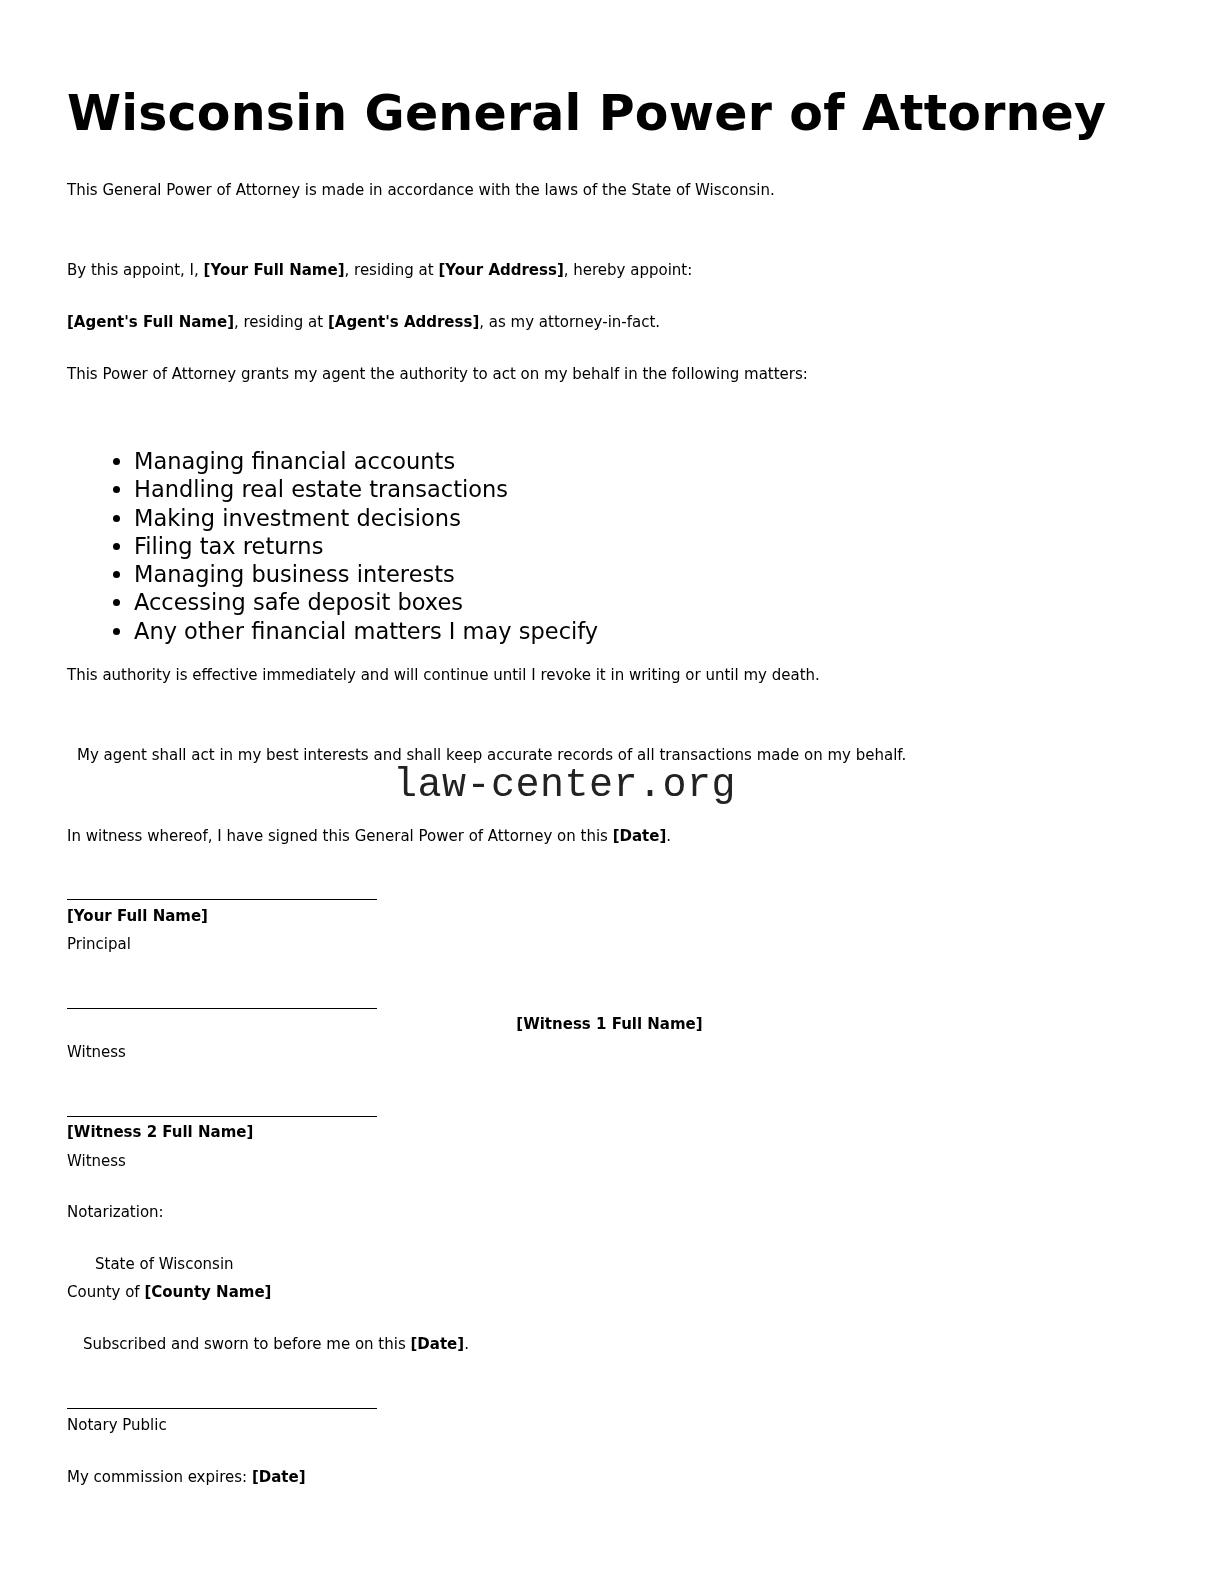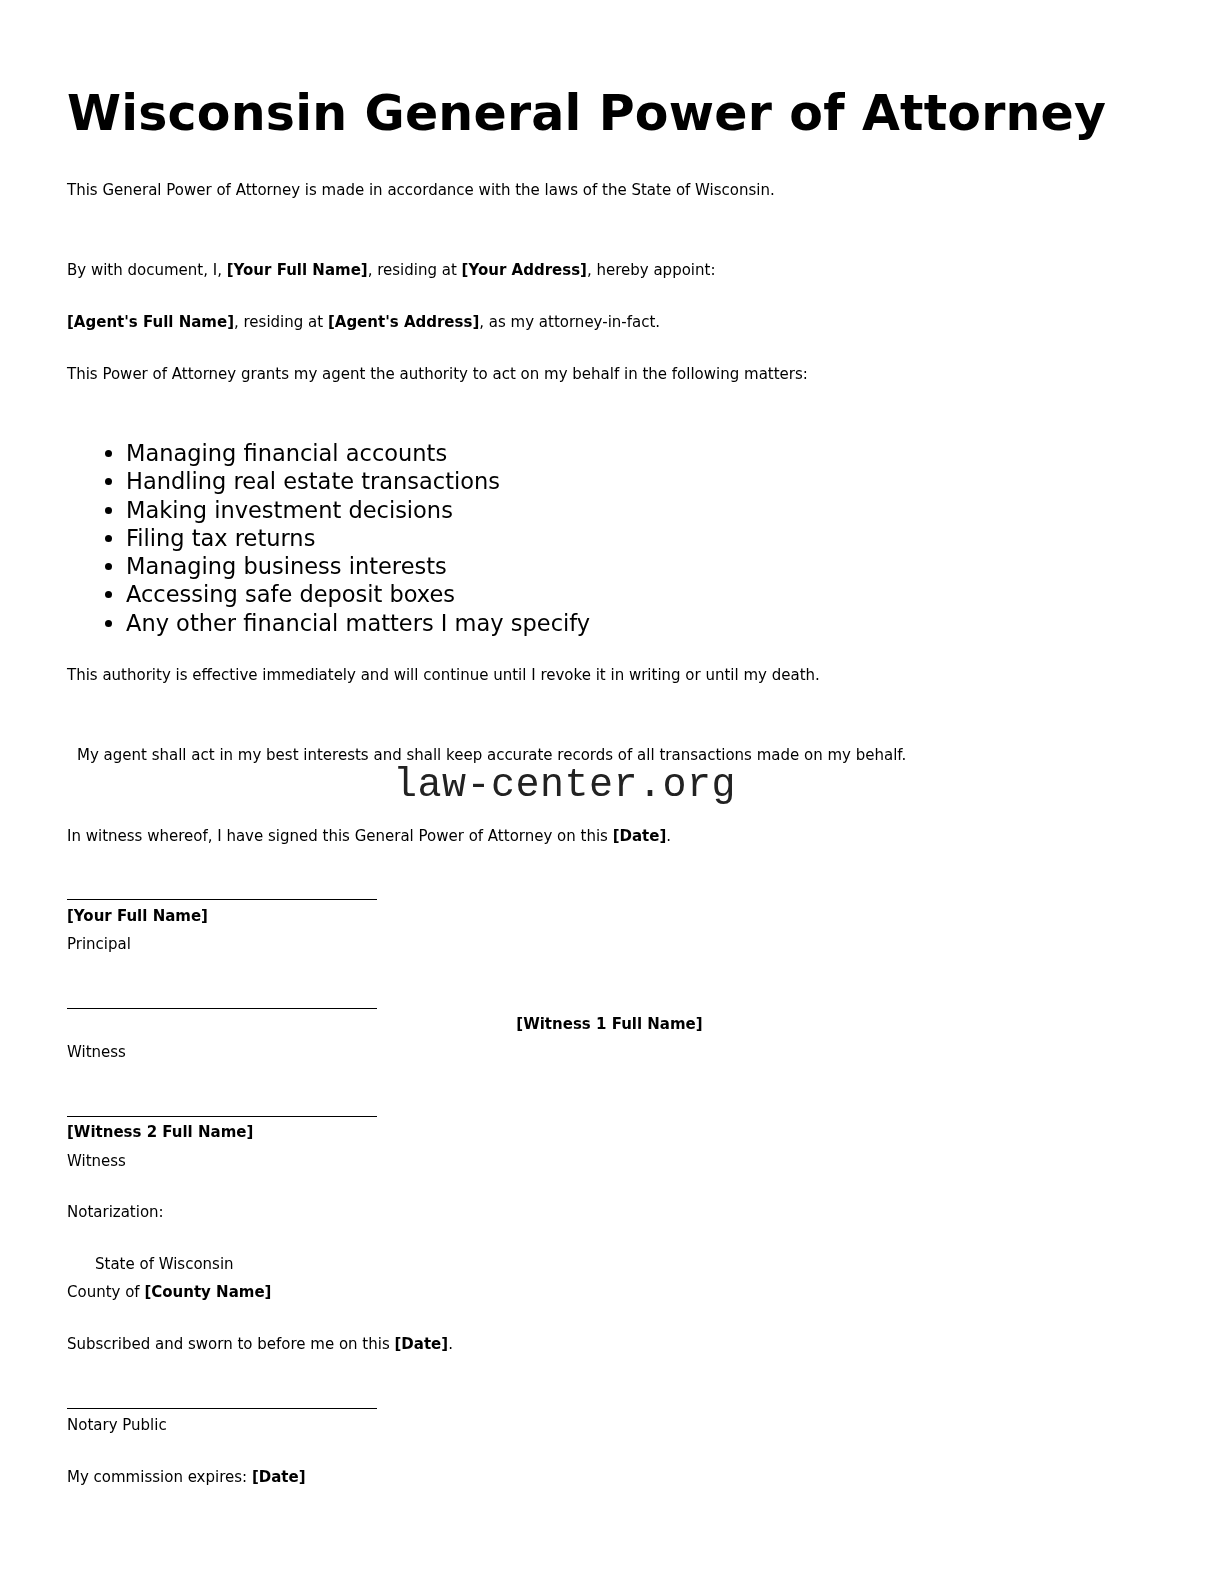--- a/index.html
+++ b/index.html
@@ -8,39 +8,39 @@
     font-family: "DejaVu Sans", sans-serif; color: #000;
   }
   .page { position: absolute; left: 67px; top: 0; width: 1100px; }
   h1 {
     position: absolute; left: 0; top: 84px; margin: 0;
     font-size: 49px; font-weight: bold; line-height: 60px; letter-spacing: 0.2px;
     white-space: nowrap;
   }
   .p { position: absolute; left: 0; margin: 0; font-size: 15px; line-height: 28px; width: 1085px; }
   .b { font-weight: bold; }
-  ul.list { position: absolute; left: 0; top: 439px; margin: 0; padding: 0 0 0 59px; font-size: 22.5px; line-height: 28.3px; }
+  ul.list { position: absolute; left: 0; top: 439px; margin: 8px; padding: 0 0 0 59px; font-size: 22.5px; line-height: 28.3px; }
   ul.list li { padding-left: 0; }
   .sigline { position: absolute; left: 0; width: 310px; border-bottom: 1.6px solid #000; height: 0; }
   .watermark {
     position: absolute; left: 393px; top: 758px;
     font-family: "Liberation Mono", "DejaVu Sans Mono", monospace;
     font-size: 40px; line-height: 56px; color: #222; letter-spacing: 0.5px;
   }
 </style>
 </head>
 <body>
 
 <div class="page">
 
   <h1>Wisconsin General Power of Attorney</h1>
 
   <p class="p" style="top:176px;">This General Power of Attorney is made in accordance with the laws of the State of Wisconsin.</p>
 
-  <p class="p" style="top:256px;"><span>By with document, I, </span><span class="b">[Your Full Name]</span><span>, residing at </span><span class="b">[Your Address]</span><span>, hereby appoint:</span></p>
+  <p class="p" style="top:256px;"><span>By this appoint, I, </span><span class="b">[Your Full Name]</span><span>, residing at </span><span class="b">[Your Address]</span><span>, hereby appoint:</span></p>
 
   <p class="p" style="top:308px;"><span class="b">[Agent's Full Name]</span><span>, residing at </span><span class="b">[Agent's Address]</span><span>, as my attorney-in-fact.</span></p>
 
   <p class="p" style="top:360px;">This Power of Attorney grants my agent the authority to act on my behalf in the following matters:</p>
 
   <ul class="list">
     <li>Managing financial accounts</li>
     <li>Handling real estate transactions</li>
     <li>Making investment decisions</li>
     <li>Filing tax returns</li>
@@ -63,20 +63,20 @@
   <p class="p b" style="top:1010px;text-align:center;">[Witness 1 Full Name]</p>
   <p class="p" style="top:1038px;">Witness</p>
 
   <div class="sigline" style="top:1116px;"></div>
   <p class="p b" style="top:1118px;">[Witness 2 Full Name]</p>
   <p class="p" style="top:1147px;">Witness</p>
 
   <p class="p" style="top:1198px;">Notarization:</p>
   <p class="p" style="top:1250px;margin-left:28px;">State of Wisconsin</p>
   <p class="p" style="top:1278px;"><span>County of </span><span class="b">[County Name]</span></p>
-  <p class="p" style="top:1330px;"><span>Subscribed and sworn to before me on this </span><span class="b">[Date]</span><span>.</span></p>
+  <p class="p" style="top:1330px;margin-left:16px;"><span>Subscribed and sworn to before me on this </span><span class="b">[Date]</span><span>.</span></p>
 
   <div class="sigline" style="top:1408px;"></div>
   <p class="p" style="top:1411px;">Notary Public</p>
   <p class="p" style="top:1439px;margin-top:24px;"><span>My commission expires: </span><span class="b">[Date]</span></p>
 </div>
 
 <div class="watermark">law-center.org</div>
 
 </body></html>

